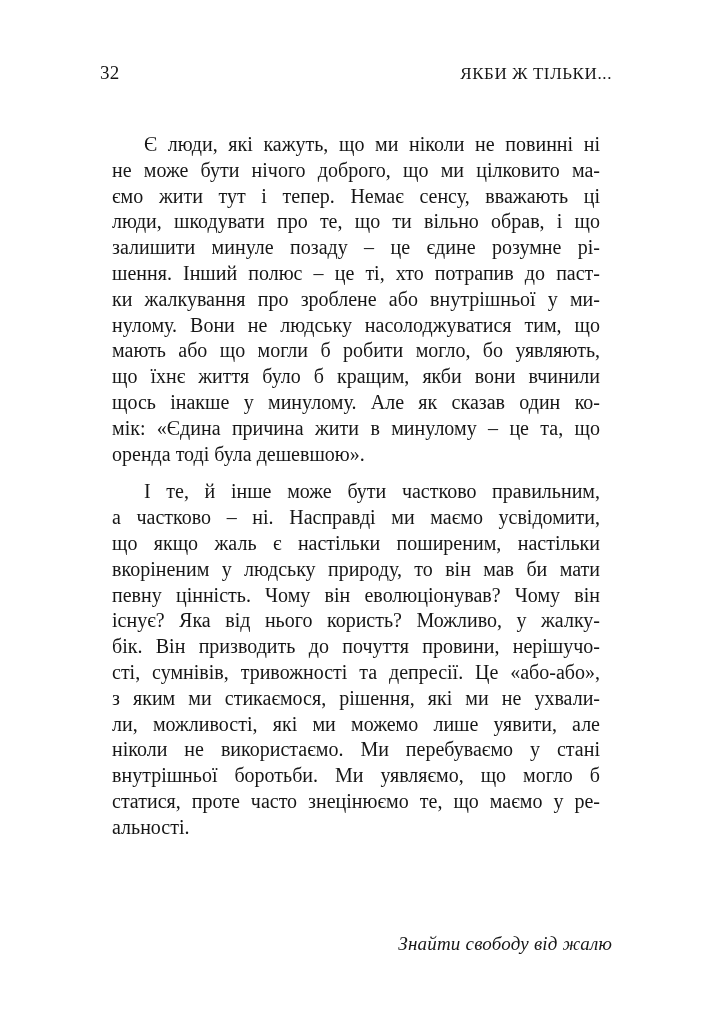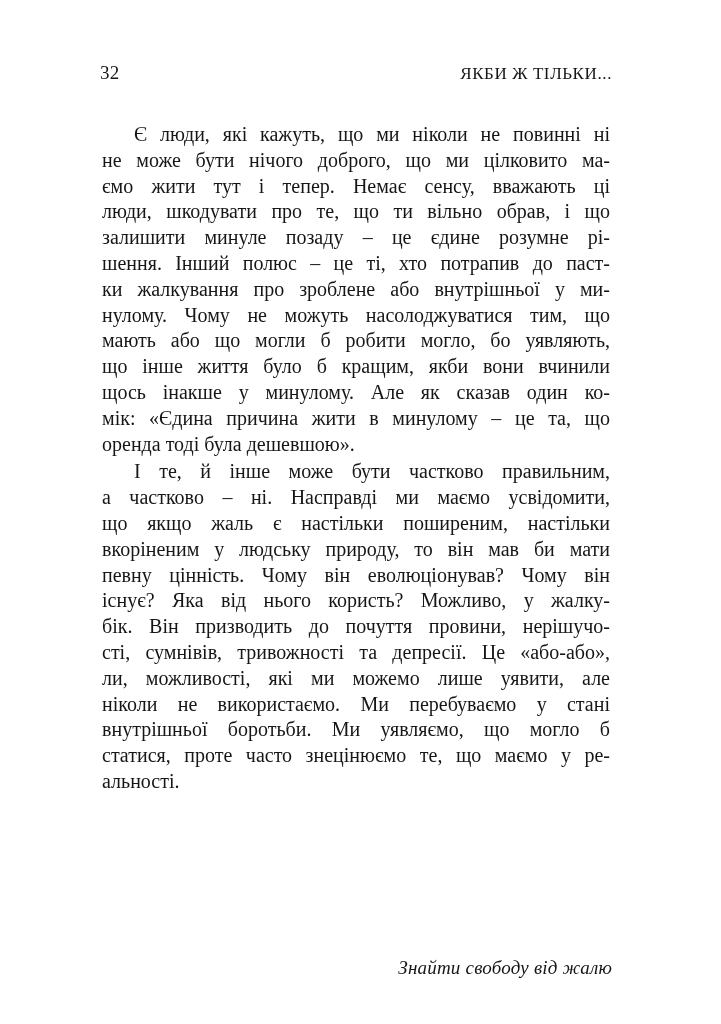--- a/index.html
+++ b/index.html
@@ -36,21 +36,21 @@
   }
   .body-text {
     position: absolute;
     left: 100px;
     top: 120px;
     width: 512px;
     font-size: 20px;
     line-height: 25.8px;
   }
   .paragraph {
-    margin: 2px;
+    margin: 12px;
   }
   .line {
     text-align: justify;
     text-align-last: justify;
     white-space: normal;
     overflow: hidden;
     height: 25.8px;
   }
   .line.first {
     padding-left: 32px;
@@ -61,57 +61,57 @@
   }
   .footer {
     position: absolute;
     left: 100px;
     top: 933px;
     width: 512px;
     text-align: right;
     font-style: italic;
     font-size: 19px;
     letter-spacing: 0.2px;
-    margin-top: 24px;
   }
 </style>
 </head>
 <body>
 
 <div class="page">
   <div class="header-row">
     <span class="page-number">32</span>
     <span class="running-header">ЯКБИ Ж ТІЛЬКИ...</span>
   </div>
 
   <div class="body-text">
       <div class="paragraph">
         <div class="line first">Є люди, які кажуть, що ми ніколи не повинні ні</div>
         <div class="line">не може бути нічого доброго, що ми цілковито ма-</div>
         <div class="line">ємо жити тут і тепер. Немає сенсу, вважають ці</div>
         <div class="line">люди, шкодувати про те, що ти вільно обрав, і що</div>
         <div class="line">залишити минуле позаду – це єдине розумне рі-</div>
         <div class="line">шення. Інший полюс – це ті, хто потрапив до паст-</div>
         <div class="line">ки жалкування про зроблене або внутрішньої у ми-</div>
-        <div class="line">нулому. Чому не можуть насолоджуватися тим, що</div>
+        <div class="line">нулому. Вони не людську насолоджуватися тим, що</div>
         <div class="line">мають або що могли б робити могло, бо уявляють,</div>
-        <div class="line">що інше життя було б кращим, якби вони вчинили</div>
+        <div class="line">що їхнє життя було б кращим, якби вони вчинили</div>
         <div class="line">щось інакше у минулому. Але як сказав один ко-</div>
         <div class="line">мік: «Єдина причина жити в минулому – це та, що</div>
         <div class="line last">оренда тоді була дешевшою».</div>
       </div>
       <div class="paragraph">
         <div class="line first">І те, й інше може бути частково правильним,</div>
         <div class="line">а частково – ні. Насправді ми маємо усвідомити,</div>
         <div class="line">що якщо жаль є настільки поширеним, настільки</div>
         <div class="line">вкоріненим у людську природу, то він мав би мати</div>
         <div class="line">певну цінність. Чому він еволюціонував? Чому він</div>
         <div class="line">існує? Яка від нього користь? Можливо, у жалку-</div>
         <div class="line">бік. Він призводить до почуття провини, нерішучо-</div>
         <div class="line">сті, сумнівів, тривожності та депресії. Це «або-або»,</div>
+        <div class="line">з яким ми стикаємося, рішення, які ми не ухвали-</div>
         <div class="line">ли, можливості, які ми можемо лише уявити, але</div>
         <div class="line">ніколи не використаємо. Ми перебуваємо у стані</div>
         <div class="line">внутрішньої боротьби. Ми уявляємо, що могло б</div>
         <div class="line">статися, проте часто знецінюємо те, що маємо у ре-</div>
         <div class="line last">альності.</div>
       </div>
     </div>
 
   <div class="footer">Знайти свободу від жалю</div>
 </div>

